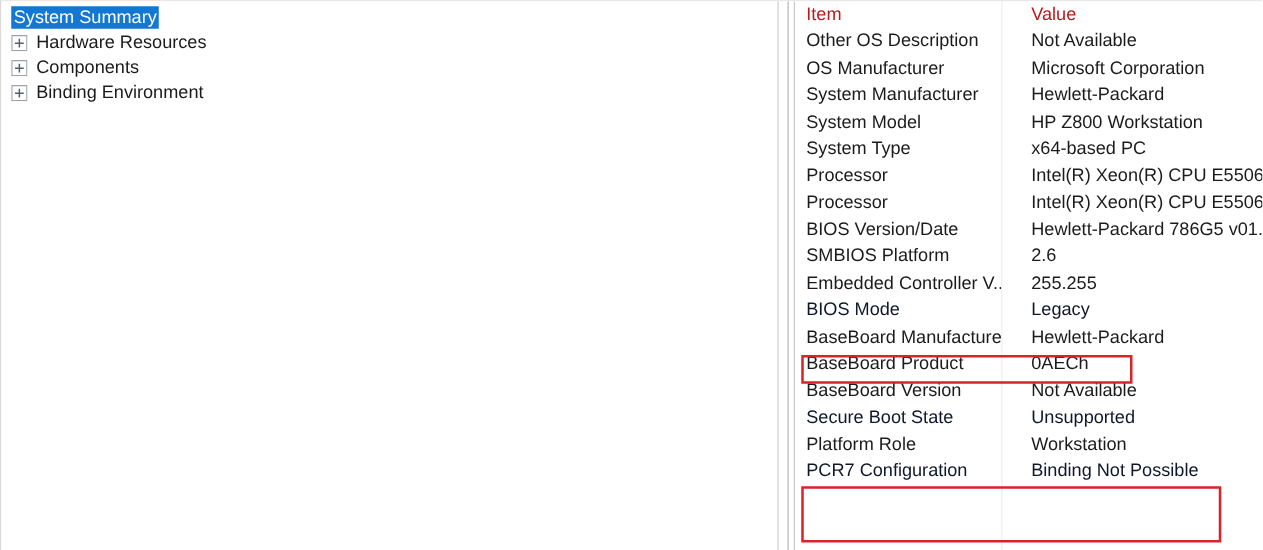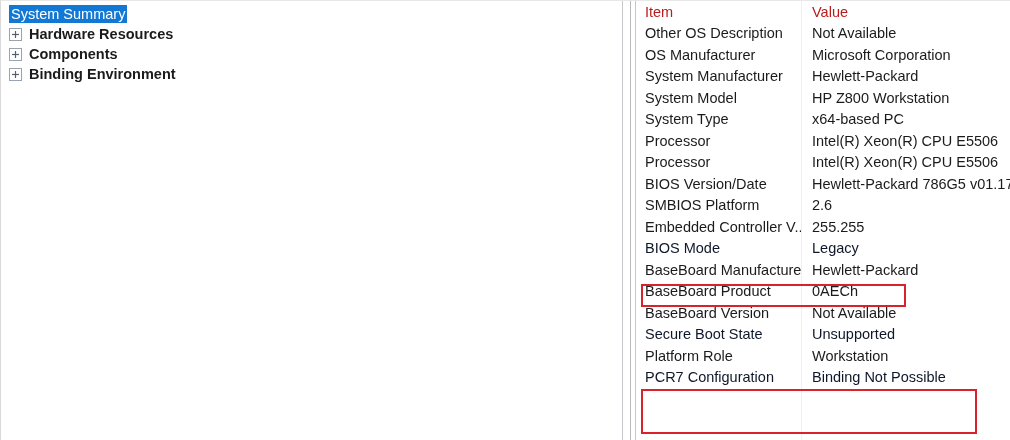--- a/index.html
+++ b/index.html
@@ -42,21 +42,21 @@
   }
   .tree-item {
     display: flex;
     align-items: center;
     height: 20px;
     padding-left: 6px;
     font-size: 14.5px;
     color: #1b1b1b;
     white-space: nowrap;
   }
-  .tree-item.level1 { padding-left: 8px; font-weight: bold; }
+  .tree-item.level1 { padding-left: 8px; }
   .tree-item.root-node { padding-left: 8px; }
 
   .expander {
     width: 13px;
     height: 13px;
     min-width: 13px;
     margin-right: 5px;
     position: relative;
     display: inline-block;
   }
@@ -139,21 +139,21 @@
   }
   .drow .cell-item {
     width: 164px;
     min-width: 164px;
     padding-left: 8px;
     box-sizing: border-box;
     overflow: hidden;
     text-overflow: clip;
   }
   .drow .cell-value {
-    padding-left: 11px;
+    padding-left: 24px;
     box-sizing: border-box;
     overflow: hidden;
   }
   .drow.header {
     color: #b91c1c;
   }
   .drow.flagged .cell-item,
   .drow.flagged .cell-value {
     color: #0f172a;
   }

